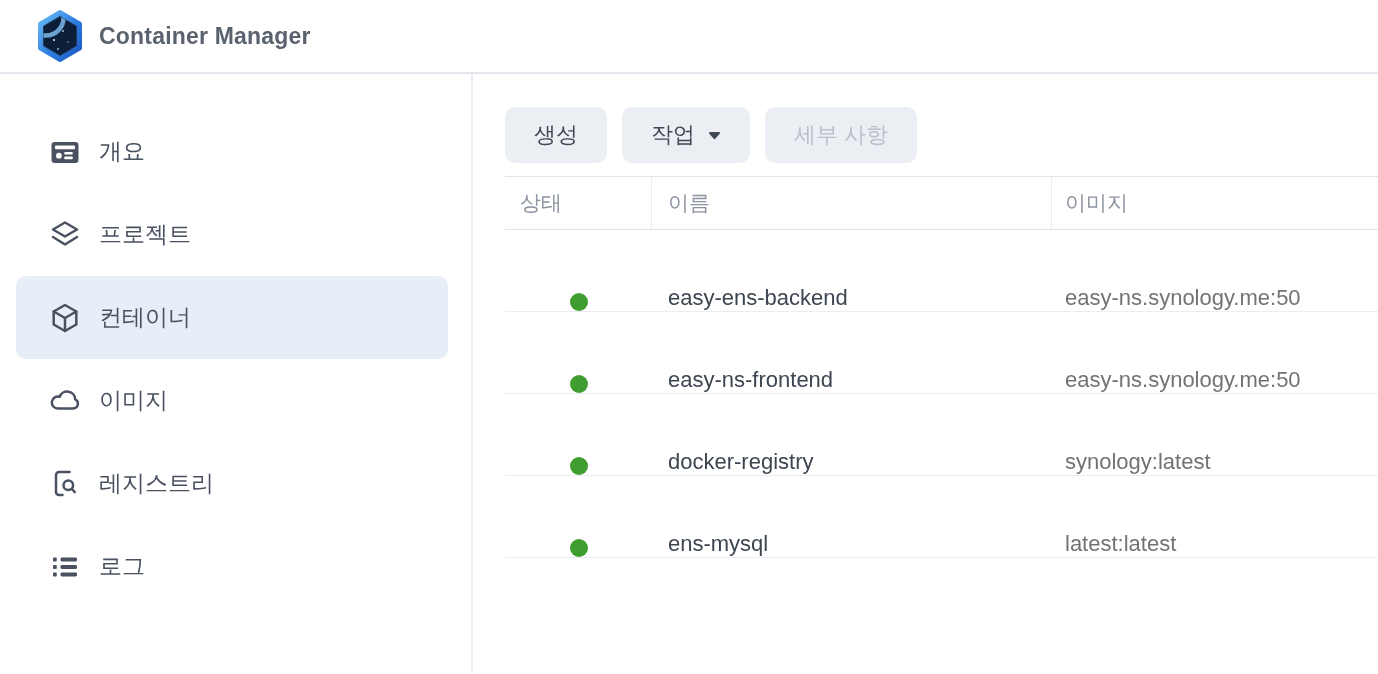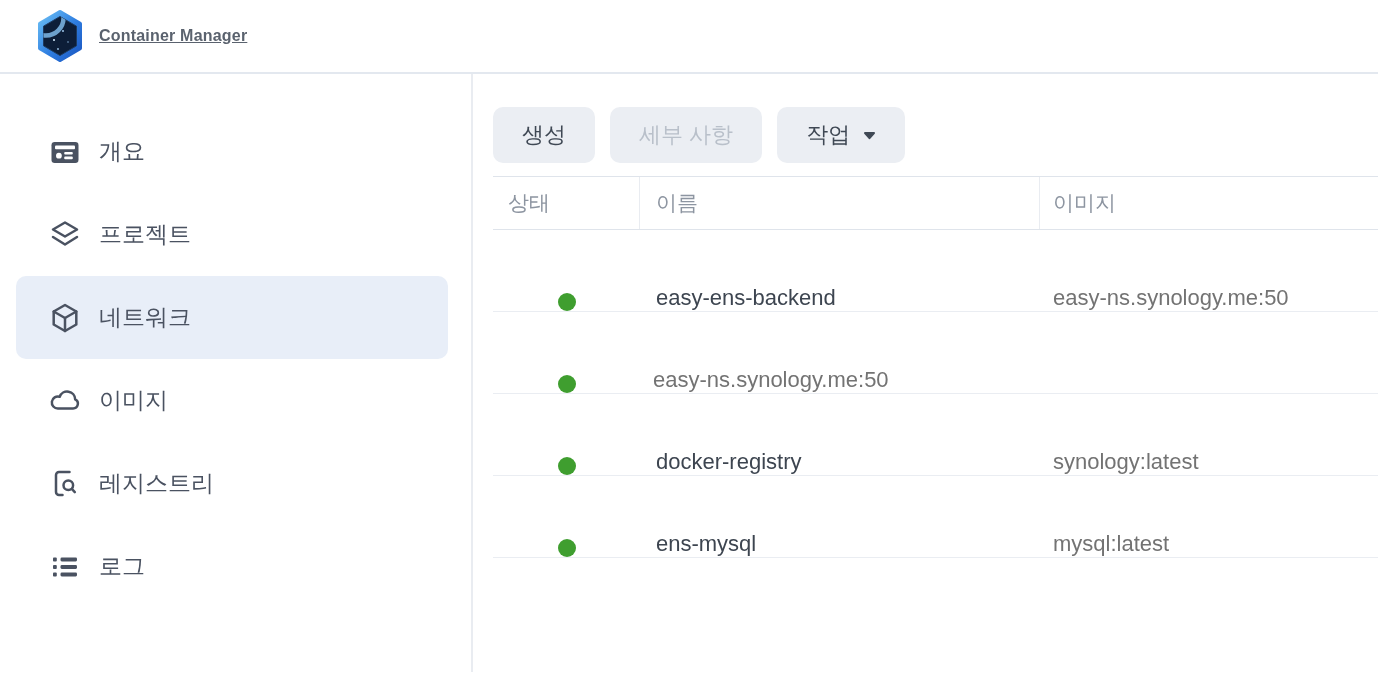--- a/index.html
+++ b/index.html
@@ -10,43 +10,42 @@
     -webkit-font-smoothing:antialiased;
   }
 
   
   .app-header {
     height:74px; display:flex; align-items:center; padding-left:33px;
     border-bottom:2px solid #e3e8ef; background:#fff;
   }
   .app-logo { width:54px; height:54px; flex:0 0 54px; }
   .app-title {
-    margin-left:12px; font-size:16px; font-weight:bold; color:#5a626e;
+    margin-left:12px; font-size:23px; font-weight:bold; color:#5a626e;
     letter-spacing:.2px;
-    text-decoration:underline;
   }
 
   
   .layout { display:flex; height:598px; }
 
   
   .sidebar {
     width:473px; flex:0 0 473px; border-right:2px solid #e9ecf1;
     padding-top:36px; background:#fff;
   }
   .nav-item {
     height:83px; width:432px; margin-left:16px; border-radius:10px;
     display:flex; align-items:center; cursor:pointer;
   }
   .nav-item.active { background:#e8eef8; }
   .nav-item svg { margin-left:32px; flex:0 0 34px; }
   .nav-label { margin-left:17px; font-size:23px; color:#4a5261; }
 
   
-  .main { flex:1; padding:33px 0 0 20px; overflow:hidden; }
+  .main { flex:1; padding:33px 0 0 32px; overflow:hidden; }
 
   .toolbar { display:flex; gap:15px; }
   .btn {
     height:56px; border:none; border-radius:10px; background:#ebeef3;
     display:flex; align-items:center; padding:0 29px;
     font-family:inherit; font-size:22px; font-weight:500; color:#3f4854;
     cursor:pointer; white-space:nowrap;
   }
   .btn.disabled { color:#b9c0ca; cursor:default; }
   .btn .caret { margin-left:13px; display:block; }
@@ -124,21 +123,21 @@
       </svg>
       <span class="nav-label">프로젝트</span>
     </div>
 
     <div class="nav-item active">
       <svg viewBox="0 0 34 34" fill="none" stroke="#4a5261" stroke-width="2.5" stroke-linejoin="round" stroke-linecap="round">
         <path d="M17 4 L28.3 10.5 V23.5 L17 30 L5.7 23.5 V10.5 Z"></path>
         <path d="M5.7 10.5 L17 17 L28.3 10.5"></path>
         <path d="M17 17 V30"></path>
       </svg>
-      <span class="nav-label">네트워크</span>
+      <span class="nav-label">컨테이너</span>
     </div>
 
     <div class="nav-item">
       <svg viewBox="0 0 34 34" fill="none" stroke="#4a5261" stroke-width="2.5" stroke-linejoin="round" stroke-linecap="round">
         <path d="M25 24.5 H10 a6 6 0 1 1 1.7 -11.7 a8 8 0 0 1 15.5 2.6 a4.8 4.8 0 0 1 -2.2 9.1 z"></path>
       </svg>
       <span class="nav-label">이미지</span>
     </div>
 
     <div class="nav-item">
@@ -162,27 +161,27 @@
       </svg>
       <span class="nav-label">로그</span>
     </div>
 
   </div>
 
   <div class="main">
 
     <div class="toolbar">
       <button class="btn">생성</button>
-      <button class="btn disabled" aria-disabled="true">세부 사항</button>
       <button class="btn">
         <span>작업</span>
         <svg class="caret" width="13" height="9" viewBox="0 0 13 9">
           <path d="M2 2 L11 2 L6.5 7.2 Z" fill="#404955" stroke="#404955" stroke-width="2" stroke-linejoin="round"></path>
         </svg>
       </button>
+      <button class="btn disabled" aria-disabled="true">세부 사항</button>
     </div>
 
     <div class="table">
       <div class="thead">
         <div class="th th-status">상태</div>
         <div class="th th-name">이름</div>
         <div class="th th-image">이미지</div>
       </div>
 
       <div class="trow">
@@ -190,34 +189,35 @@
             <span class="status-dot"></span>
           </div>
         <div class="td-name">easy-ens-backend</div>
         <div class="td-image">easy-ns.synology.me:50</div>
       </div>
 
       <div class="trow">
         <div class="td-status">
             <span class="status-dot"></span>
           </div>
+        <div class="td-name">easy-ns-frontend</div>
         <div class="td-image">easy-ns.synology.me:50</div>
       </div>
 
       <div class="trow">
         <div class="td-status">
             <span class="status-dot"></span>
           </div>
         <div class="td-name">docker-registry</div>
         <div class="td-image">synology:latest</div>
       </div>
 
       <div class="trow">
         <div class="td-status">
             <span class="status-dot"></span>
           </div>
         <div class="td-name">ens-mysql</div>
-        <div class="td-image">mysql:latest</div>
+        <div class="td-image">latest:latest</div>
       </div>
     </div>
 
   </div>
 </div>
 
 </body></html>

